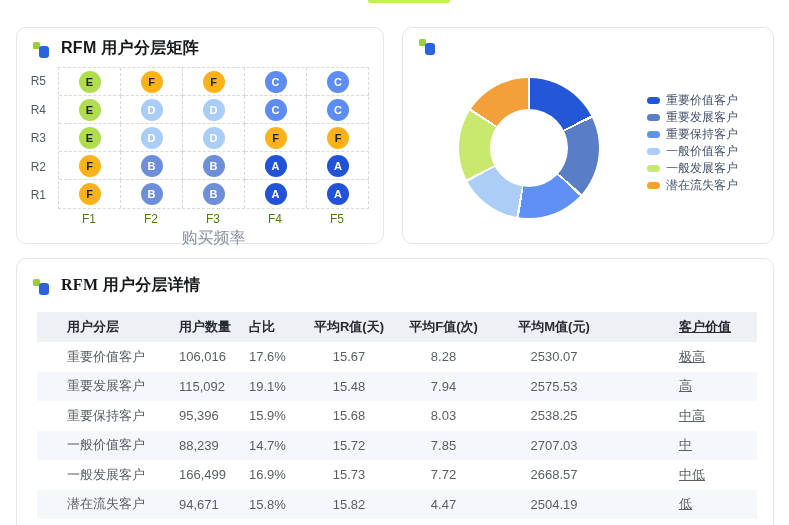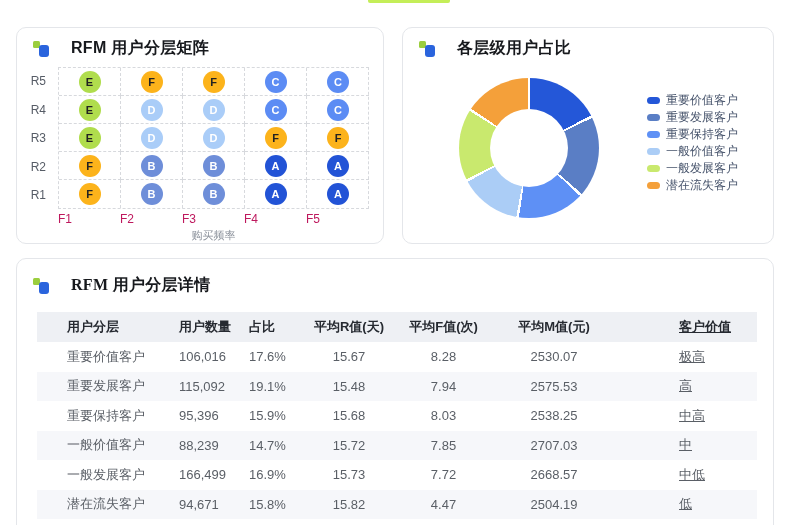--- a/index.html
+++ b/index.html
@@ -4,21 +4,21 @@
 <style>
   * { margin:0; padding:0; box-sizing:border-box; }
   html,body { width:789px; height:525px; overflow:hidden; background:#ffffff;
     font-family:"Liberation Sans","DejaVu Sans",sans-serif; }
   .accent-bar { position:absolute; left:368px; top:0; width:82px; height:3px;
     background:#c4ee58; border-radius:0 0 2px 2px; }
   .card { position:absolute; background:#fff; border:1px solid #e4e6ea; border-radius:10px; }
   #card-matrix { left:16px; top:27px; width:368px; height:217px; }
   #card-donut  { left:402px; top:27px; width:372px; height:217px; }
   #card-table  { left:16px; top:258px; width:758px; height:290px; }
-  .card-header { display:flex; align-items:center; gap:22px; padding:10px 16px 0 16px; }
+  .card-header { display:flex; align-items:flex-end; gap:12px; padding:10px 16px 0 16px; }
   #card-table .card-header { padding-top:16px;font-family:Liberation Serif, serif; }
   .card-title { font-size:16px; font-weight:bold; color:#17191d; letter-spacing:.3px; }
   .title-icon { position:relative; width:16px; height:18px; flex:0 0 16px; }
   .title-icon .sq-green { position:absolute; left:0; top:1px; width:7px; height:7px;
     background:#9bce3e; border-radius:1.5px; }
   .title-icon .sq-blue { position:absolute; left:6px; top:5px; width:10px; height:12px;
     background:#2a64dd; border-radius:3px; }
 
   
   .matrix-wrap { position:absolute; left:0; top:39px; width:100%; }
@@ -28,23 +28,23 @@
     padding-right:12px; font-size:12px; color:#565c66; }
   .matrix-grid { width:311px; display:grid; grid-template-columns:repeat(5,62px);
     grid-auto-rows:28px; border:1px dashed #d7d9dd; }
   .matrix-cell { border-right:1px dashed #d7d9dd; border-bottom:1px dashed #d7d9dd;
     display:flex; align-items:center; justify-content:center; }
   .matrix-cell:nth-child(5n) { border-right:none; }
   .matrix-cell:nth-last-child(-n+5) { border-bottom:none; }
   .tier-badge { width:22px; height:22px; border-radius:50%; display:flex; align-items:center;
     justify-content:center; font-size:11px; font-weight:bold; }
   .matrix-col-labels { margin-left:41px; width:311px; display:flex; }
-  .matrix-col-labels .cl { width:62px; font-size:12px; color:#be185d;
+  .matrix-col-labels .cl { width:62px; text-align:center; font-size:12px; color:#4d7c0f;
     padding-top:3px; }
-  .matrix-axis-title { margin-left:41px; width:311px; text-align:center; font-size:11px;
+  .matrix-axis-title { margin-left:41px; width:311px; text-align:center; font-size:16px;
     color:#8b919b; padding-top:2px; }
 
   
   .donut { position:absolute; left:56px; top:50px; width:140px; height:140px; border-radius:50%; }
   .donut-hole { position:absolute; left:31px; top:31px; width:78px; height:78px;
     border-radius:50%; background:#fff; }
   .donut-legend { position:absolute; left:244px; top:66px; display:flex; flex-direction:column;
     gap:5px; }
   .legend-item { display:flex; align-items:center; gap:6px; height:12px; cursor:pointer; }
   .legend-marker { width:13px; height:7px; border-radius:3.5px; flex:0 0 13px; }
@@ -171,21 +171,20 @@
     <div class="matrix-axis-title">购买频率</div>
   </div>
 </div>
 
 <div class="card" id="card-donut">
   <div class="card-header">
     <span class="title-icon">
       <span class="sq-green"></span>
       <span class="sq-blue"></span>
     </span>
-    <span class="card-title">各层级用户占比</span>
   </div>
   <div class="donut" id="donut" style="background: conic-gradient(rgb(255, 255, 255) 0deg, rgb(255, 255, 255) 1.1deg, rgb(36, 87, 216) 1.1deg, rgb(36, 87, 216) 62.26deg, rgb(255, 255, 255) 62.26deg, rgb(255, 255, 255) 63.36deg, rgb(255, 255, 255) 63.36deg, rgb(255, 255, 255) 64.46deg, rgb(90, 126, 197) 64.46deg, rgb(90, 126, 197) 131.02deg, rgb(255, 255, 255) 131.02deg, rgb(255, 255, 255) 132.12deg, rgb(255, 255, 255) 132.12deg, rgb(255, 255, 255) 133.22deg, rgb(94, 144, 245) 133.22deg, rgb(94, 144, 245) 188.26deg, rgb(255, 255, 255) 188.26deg, rgb(255, 255, 255) 189.36deg, rgb(255, 255, 255) 189.36deg, rgb(255, 255, 255) 190.46deg, rgb(171, 205, 246) 190.46deg, rgb(171, 205, 246) 241.18deg, rgb(255, 255, 255) 241.18deg, rgb(255, 255, 255) 242.28deg, rgb(255, 255, 255) 242.28deg, rgb(255, 255, 255) 243.38deg, rgb(201, 233, 110) 243.38deg, rgb(201, 233, 110) 302.02deg, rgb(255, 255, 255) 302.02deg, rgb(255, 255, 255) 303.12deg, rgb(255, 255, 255) 303.12deg, rgb(255, 255, 255) 304.22deg, rgb(244, 160, 58) 304.22deg, rgb(244, 160, 58) 358.9deg, rgb(255, 255, 255) 358.9deg, rgb(255, 255, 255) 360deg);">
     <div class="donut-hole"></div>
   </div>
   <div class="donut-legend" id="donut-legend">
       <div class="legend-item">
         <span class="legend-marker" style="background: rgb(36, 87, 216);"></span>
         <span class="legend-label">重要价值客户</span>
       </div>
       <div class="legend-item">

